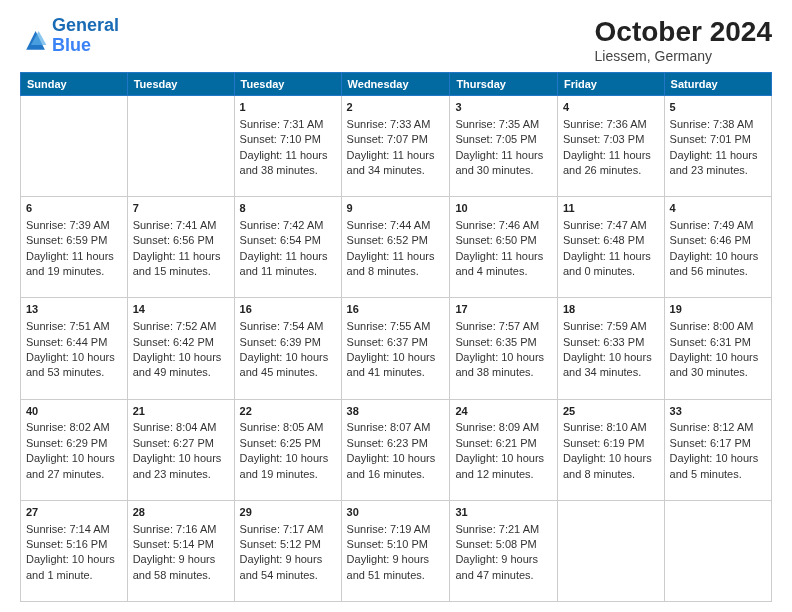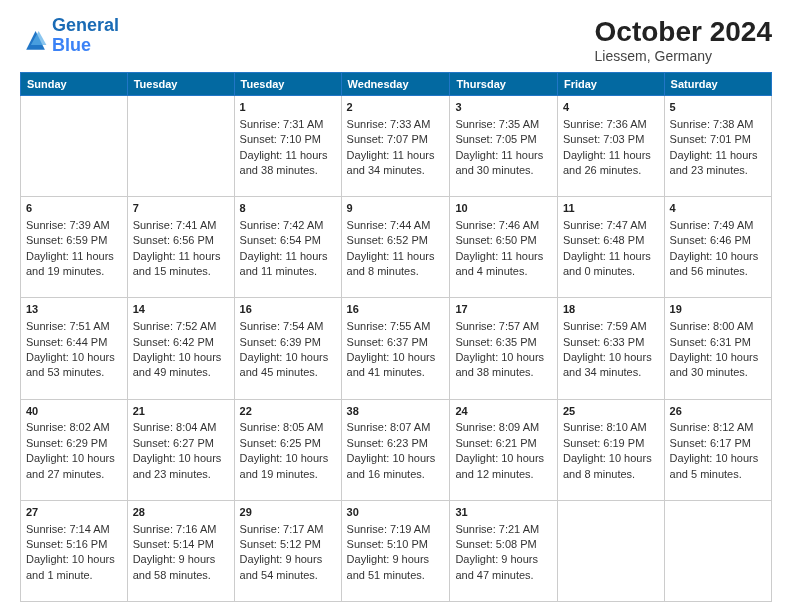--- a/index.html
+++ b/index.html
@@ -226,21 +226,21 @@
           </td>
           <td>
             <span class="day-num">24</span>
             <div class="day-info">Sunrise: 8:09 AM<br>Sunset: 6:21 PM<br>Daylight: 10 hours<br>and 12 minutes.</div>
           </td>
           <td>
             <span class="day-num">25</span>
             <div class="day-info">Sunrise: 8:10 AM<br>Sunset: 6:19 PM<br>Daylight: 10 hours<br>and 8 minutes.</div>
           </td>
           <td>
-            <span class="day-num">26</span>
+            <span class="day-num">33</span>
             <div class="day-info">Sunrise: 8:12 AM<br>Sunset: 6:17 PM<br>Daylight: 10 hours<br>and 5 minutes.</div>
           </td>
         </tr>
         <tr>
           <td>
             <span class="day-num">27</span>
             <div class="day-info">Sunrise: 7:14 AM<br>Sunset: 5:16 PM<br>Daylight: 10 hours<br>and 1 minute.</div>
           </td>
           <td>
             <span class="day-num">28</span>

